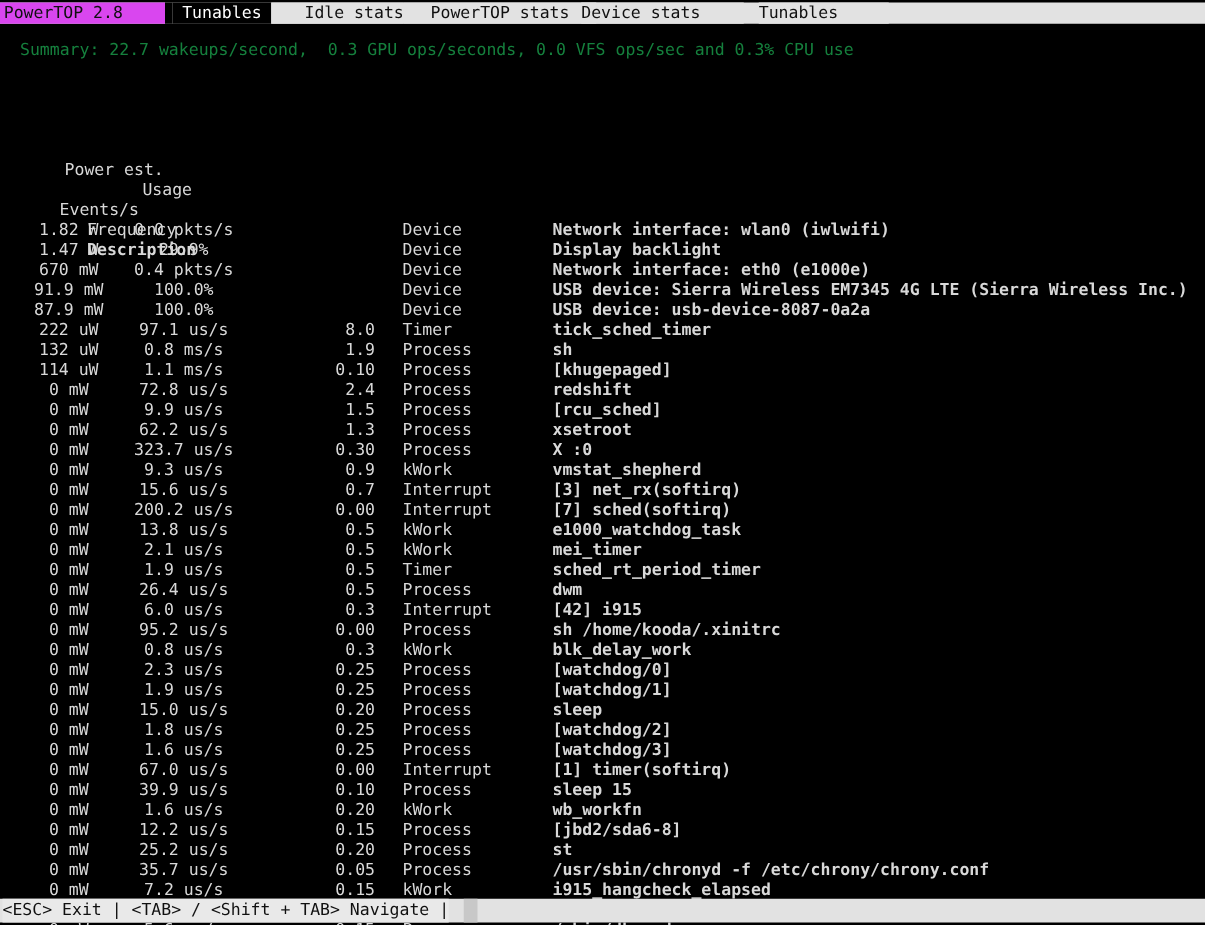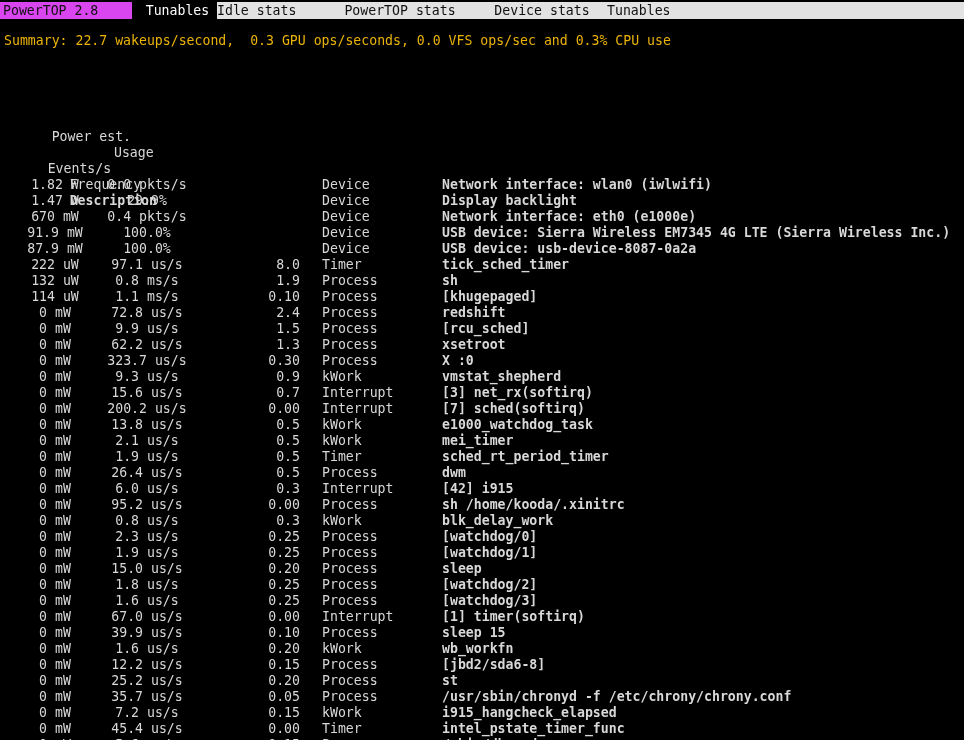--- a/index.html
+++ b/index.html
@@ -68,24 +68,24 @@
     background: #000000;
   }
   .tab-active {
     background: #000000;
     color: #ffffff;
   }
 
   
   .summary {
     position: absolute;
-    left: 4px;
+    left: 16px;
     top: 33px;
     white-space: pre;
-    color: #eab308;
+    color: #15803d;
   }
 
   .grid {
     position: absolute;
     left: 0;
     top: 65px;
     width: 964px;
     white-space: pre;
   }
   .row {
@@ -145,38 +145,42 @@
   <div class="tabbar">
     <div class="tab-strip"></div>
 
     <div class="tab tab-title">PowerTOP 2.8</div>
 
     
     <div class="tab-sep" style="left:132px; width:6px;"></div>
 
     <div class="tab tab-active" style="left:138px; width:79px; text-align:center;">Tunables</div>
 
-    <div class="tab" style="left:217px; width:106px; text-align:left;">Idle stats</div>
+    <div class="tab" style="left:217px; width:106px; text-align:right;">Idle stats</div>
 
     <div class="tab" style="left:323px; width:154px; text-align:center;">PowerTOP stats</div>
 
-    <div class="tab" style="left:477px; width:130px; text-align:center;">Device stats</div>
+    <div class="tab" style="left:465px; width:130px; text-align:left;">Device stats</div>
 
     <div class="tab" style="left:607px; width:104px; ">Tunables</div>
   </div>
 
   <div class="summary">Summary: 22.7 wakeups/second,  0.3 GPU ops/seconds, 0.0 VFS ops/sec and 0.3% CPU use</div>
 
   <div class="grid">
 
     <div class="row hdr">
       <span class="c-power">Power est.</span>
       <span class="c-usage">Usage</span>
       <span class="c-events">Events/s</span>
       <span class="c-cat">Frequency</span>
       <span class="c-desc">Description</span>
     </div>
 
     <div id="rows-host"><div class="row"><span class="c-power">1.82 W</span><span class="c-usage">0.0 pkts/s</span><span class="c-events"></span><span class="c-cat">Device</span><span class="c-desc">Network interface: wlan0 (iwlwifi)</span></div><div class="row"><span class="c-power">1.47 W</span><span class="c-usage">29.9%</span><span class="c-events"></span><span class="c-cat">Device</span><span class="c-desc">Display backlight</span></div><div class="row"><span class="c-power">670 mW</span><span class="c-usage">0.4 pkts/s</span><span class="c-events"></span><span class="c-cat">Device</span><span class="c-desc">Network interface: eth0 (e1000e)</span></div><div class="row"><span class="c-power">91.9 mW</span><span class="c-usage">100.0%</span><span class="c-events"></span><span class="c-cat">Device</span><span class="c-desc">USB device: Sierra Wireless EM7345 4G LTE (Sierra Wireless Inc.)</span></div><div class="row"><span class="c-power">87.9 mW</span><span class="c-usage">100.0%</span><span class="c-events"></span><span class="c-cat">Device</span><span class="c-desc">USB device: usb-device-8087-0a2a</span></div><div class="row"><span class="c-power">222 uW</span><span class="c-usage">97.1 us/s</span><span class="c-events">8.0</span><span class="c-cat">Timer</span><span class="c-desc">tick_sched_timer</span></div><div class="row"><span class="c-power">132 uW</span><span class="c-usage">0.8 ms/s</span><span class="c-events">1.9</span><span class="c-cat">Process</span><span class="c-desc">sh</span></div><div class="row"><span class="c-power">114 uW</span><span class="c-usage">1.1 ms/s</span><span class="c-events">0.10</span><span class="c-cat">Process</span><span class="c-desc">[khugepaged]</span></div><div class="row"><span class="c-power">0 mW</span><span class="c-usage">72.8 us/s</span><span class="c-events">2.4</span><span class="c-cat">Process</span><span class="c-desc">redshift</span></div><div class="row"><span class="c-power">0 mW</span><span class="c-usage">9.9 us/s</span><span class="c-events">1.5</span><span class="c-cat">Process</span><span class="c-desc">[rcu_sched]</span></div><div class="row"><span class="c-power">0 mW</span><span class="c-usage">62.2 us/s</span><span class="c-events">1.3</span><span class="c-cat">Process</span><span class="c-desc">xsetroot</span></div><div class="row"><span class="c-power">0 mW</span><span class="c-usage">323.7 us/s</span><span class="c-events">0.30</span><span class="c-cat">Process</span><span class="c-desc">X :0</span></div><div class="row"><span class="c-power">0 mW</span><span class="c-usage">9.3 us/s</span><span class="c-events">0.9</span><span class="c-cat">kWork</span><span class="c-desc">vmstat_shepherd</span></div><div class="row"><span class="c-power">0 mW</span><span class="c-usage">15.6 us/s</span><span class="c-events">0.7</span><span class="c-cat">Interrupt</span><span class="c-desc">[3] net_rx(softirq)</span></div><div class="row"><span class="c-power">0 mW</span><span class="c-usage">200.2 us/s</span><span class="c-events">0.00</span><span class="c-cat">Interrupt</span><span class="c-desc">[7] sched(softirq)</span></div><div class="row"><span class="c-power">0 mW</span><span class="c-usage">13.8 us/s</span><span class="c-events">0.5</span><span class="c-cat">kWork</span><span class="c-desc">e1000_watchdog_task</span></div><div class="row"><span class="c-power">0 mW</span><span class="c-usage">2.1 us/s</span><span class="c-events">0.5</span><span class="c-cat">kWork</span><span class="c-desc">mei_timer</span></div><div class="row"><span class="c-power">0 mW</span><span class="c-usage">1.9 us/s</span><span class="c-events">0.5</span><span class="c-cat">Timer</span><span class="c-desc">sched_rt_period_timer</span></div><div class="row"><span class="c-power">0 mW</span><span class="c-usage">26.4 us/s</span><span class="c-events">0.5</span><span class="c-cat">Process</span><span class="c-desc">dwm</span></div><div class="row"><span class="c-power">0 mW</span><span class="c-usage">6.0 us/s</span><span class="c-events">0.3</span><span class="c-cat">Interrupt</span><span class="c-desc">[42] i915</span></div><div class="row"><span class="c-power">0 mW</span><span class="c-usage">95.2 us/s</span><span class="c-events">0.00</span><span class="c-cat">Process</span><span class="c-desc">sh /home/kooda/.xinitrc</span></div><div class="row"><span class="c-power">0 mW</span><span class="c-usage">0.8 us/s</span><span class="c-events">0.3</span><span class="c-cat">kWork</span><span class="c-desc">blk_delay_work</span></div><div class="row"><span class="c-power">0 mW</span><span class="c-usage">2.3 us/s</span><span class="c-events">0.25</span><span class="c-cat">Process</span><span class="c-desc">[watchdog/0]</span></div><div class="row"><span class="c-power">0 mW</span><span class="c-usage">1.9 us/s</span><span class="c-events">0.25</span><span class="c-cat">Process</span><span class="c-desc">[watchdog/1]</span></div><div class="row"><span class="c-power">0 mW</span><span class="c-usage">15.0 us/s</span><span class="c-events">0.20</span><span class="c-cat">Process</span><span class="c-desc">sleep</span></div><div class="row"><span class="c-power">0 mW</span><span class="c-usage">1.8 us/s</span><span class="c-events">0.25</span><span class="c-cat">Process</span><span class="c-desc">[watchdog/2]</span></div><div class="row"><span class="c-power">0 mW</span><span class="c-usage">1.6 us/s</span><span class="c-events">0.25</span><span class="c-cat">Process</span><span class="c-desc">[watchdog/3]</span></div><div class="row"><span class="c-power">0 mW</span><span class="c-usage">67.0 us/s</span><span class="c-events">0.00</span><span class="c-cat">Interrupt</span><span class="c-desc">[1] timer(softirq)</span></div><div class="row"><span class="c-power">0 mW</span><span class="c-usage">39.9 us/s</span><span class="c-events">0.10</span><span class="c-cat">Process</span><span class="c-desc">sleep 15</span></div><div class="row"><span class="c-power">0 mW</span><span class="c-usage">1.6 us/s</span><span class="c-events">0.20</span><span class="c-cat">kWork</span><span class="c-desc">wb_workfn</span></div><div class="row"><span class="c-power">0 mW</span><span class="c-usage">12.2 us/s</span><span class="c-events">0.15</span><span class="c-cat">Process</span><span class="c-desc">[jbd2/sda6-8]</span></div><div class="row"><span class="c-power">0 mW</span><span class="c-usage">25.2 us/s</span><span class="c-events">0.20</span><span class="c-cat">Process</span><span class="c-desc">st</span></div><div class="row"><span class="c-power">0 mW</span><span class="c-usage">35.7 us/s</span><span class="c-events">0.05</span><span class="c-cat">Process</span><span class="c-desc">/usr/sbin/chronyd -f /etc/chrony/chrony.conf</span></div><div class="row"><span class="c-power">0 mW</span><span class="c-usage">7.2 us/s</span><span class="c-events">0.15</span><span class="c-cat">kWork</span><span class="c-desc">i915_hangcheck_elapsed</span></div><div class="row"><span class="c-power">0 mW</span><span class="c-usage">45.4 us/s</span><span class="c-events">0.00</span><span class="c-cat">Timer</span><span class="c-desc">intel_pstate_timer_func</span></div><div class="row"><span class="c-power">0 mW</span><span class="c-usage">5.6 us/s</span><span class="c-events">0.15</span><span class="c-cat">Process</span><span class="c-desc">/sbin/dhcpcd -q</span></div></div>
   </div>
 
+  <div class="statusbar">
+    <span class="status-text">&lt;ESC&gt; Exit | &lt;TAB&gt; / &lt;Shift + TAB&gt; Navigate |</span>
+    <span class="status-cursor"></span>
+  </div>
 
 </div>
 
 </body></html>

